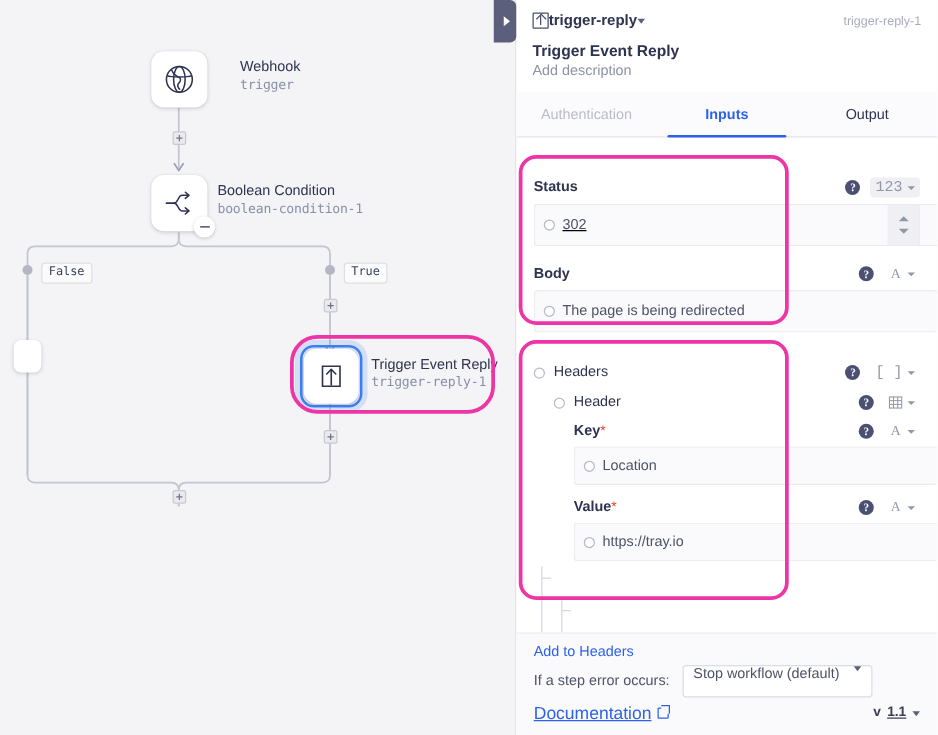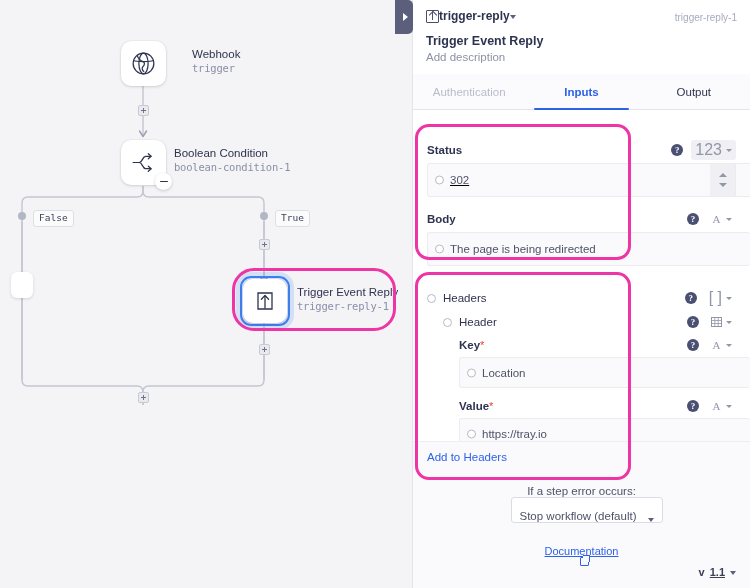--- a/index.html
+++ b/index.html
@@ -220,22 +220,22 @@
     font-family: "Liberation Serif", serif;
   }
   .type-pill {
     display: flex; align-items: center; gap: 4px;
     background: #f0f0f4; border-radius: 3px;
     padding: 1px 4px;
     cursor: pointer;
   }
   .type-pill.plain { background: transparent; }
   .type-glyph {
-    font-size: 16px; color: #9296aa;
-    font-family: Liberation Sans, sans-serif;
+    font-size: 12px; color: #9296aa;
+    font-family: Liberation Mono, monospace;
     min-width: 11px; text-align: center;
   }
   .type-glyph.alpha { font-family: "Liberation Serif", serif; font-size: 11px; }
   .tp-chev {
     width: 0; height: 0;
     border-left: 3px solid transparent;
     border-right: 3px solid transparent;
     border-top: 3.8px solid #9296aa;
   }
 
@@ -284,34 +284,34 @@
 
   .link-btn {
     font-size: 11.5px; color: #2d62e8; cursor: pointer;
   }
   .foot {
     position: absolute; left: 0; right: 0; bottom: 0;
     background: #fafafc;
     border-top: 1px solid #eeeef2;
     padding: 9px 14px 10px 14px;
   }
-  .foot-row { display: flex; align-items: center; margin-top: 22px; flex-direction: column; }
+  .foot-row { display: flex; align-items: center; margin-top: 4px; }
   .foot-lab { font-size: 11.5px; color: #4d5268; }
   .select {
     margin-left: 10px;
     min-width: 152px; height: 26px;
     background: #fff; border: 1px solid #dcdce5; border-radius: 3px;
-    display: flex; align-items: flex-end;
+    display: flex; align-items: flex-start;
     padding: 0 8px;
     font-size: 11.5px; color: #4d5268;
     cursor: pointer;
   }
   .select .chev { margin-left: auto; margin-top: 0; border-top-color:#5a5f7a; }
   .doc-link {
-    font-size: 11px; color: #2d62e8;
+    font-size: 14px; color: #2d62e8;
     text-decoration: underline; cursor: pointer;
   }
   .ext-icon {
     display: inline-block; width: 9px; height: 9px;
     border: 1.2px solid #2d62e8; border-radius: 1px;
     position: relative; margin-left: 5px; vertical-align: -1px;
   }
   .ext-icon::after {
     content: ""; position: absolute; right: -2px; top: -3px;
     width: 6px; height: 6px;

